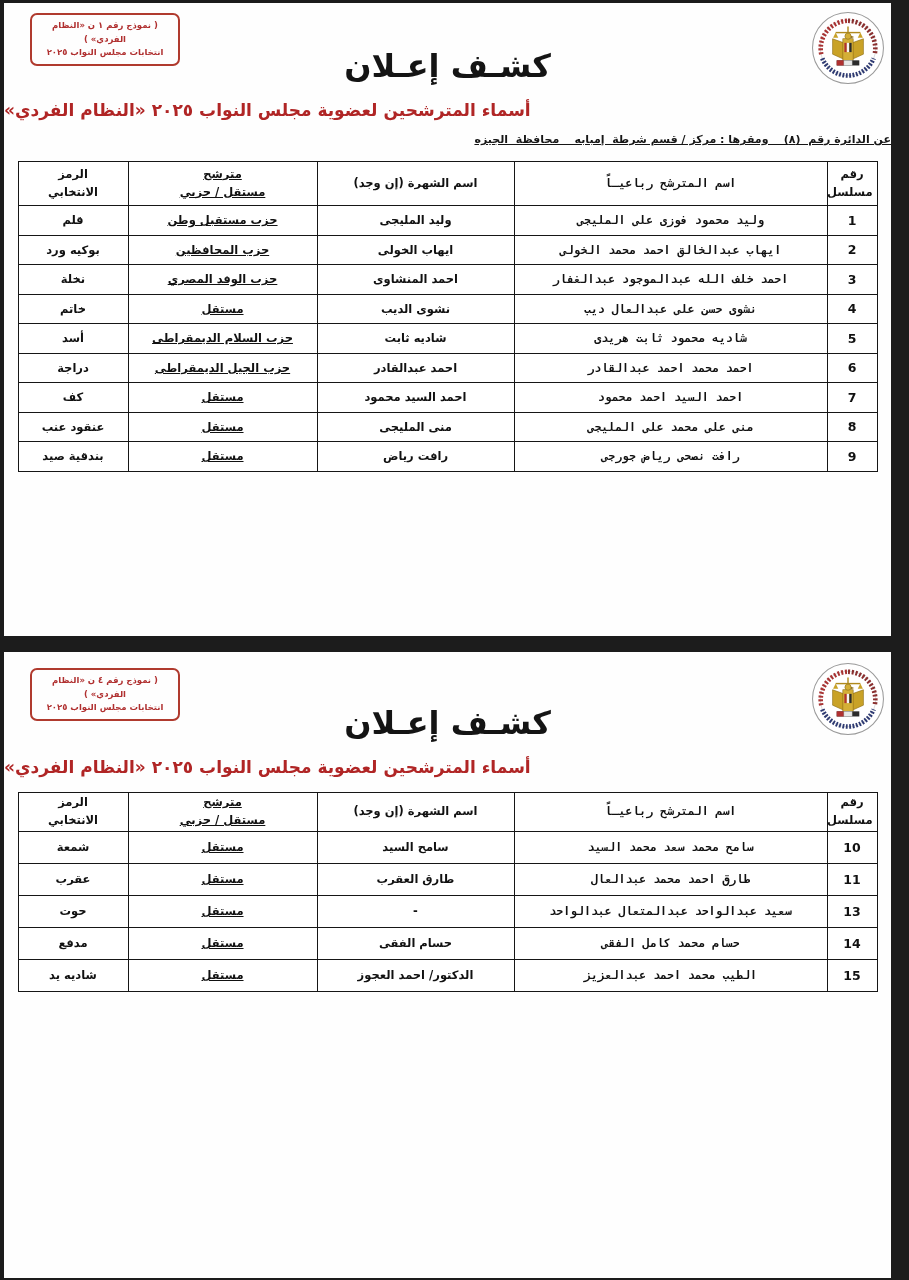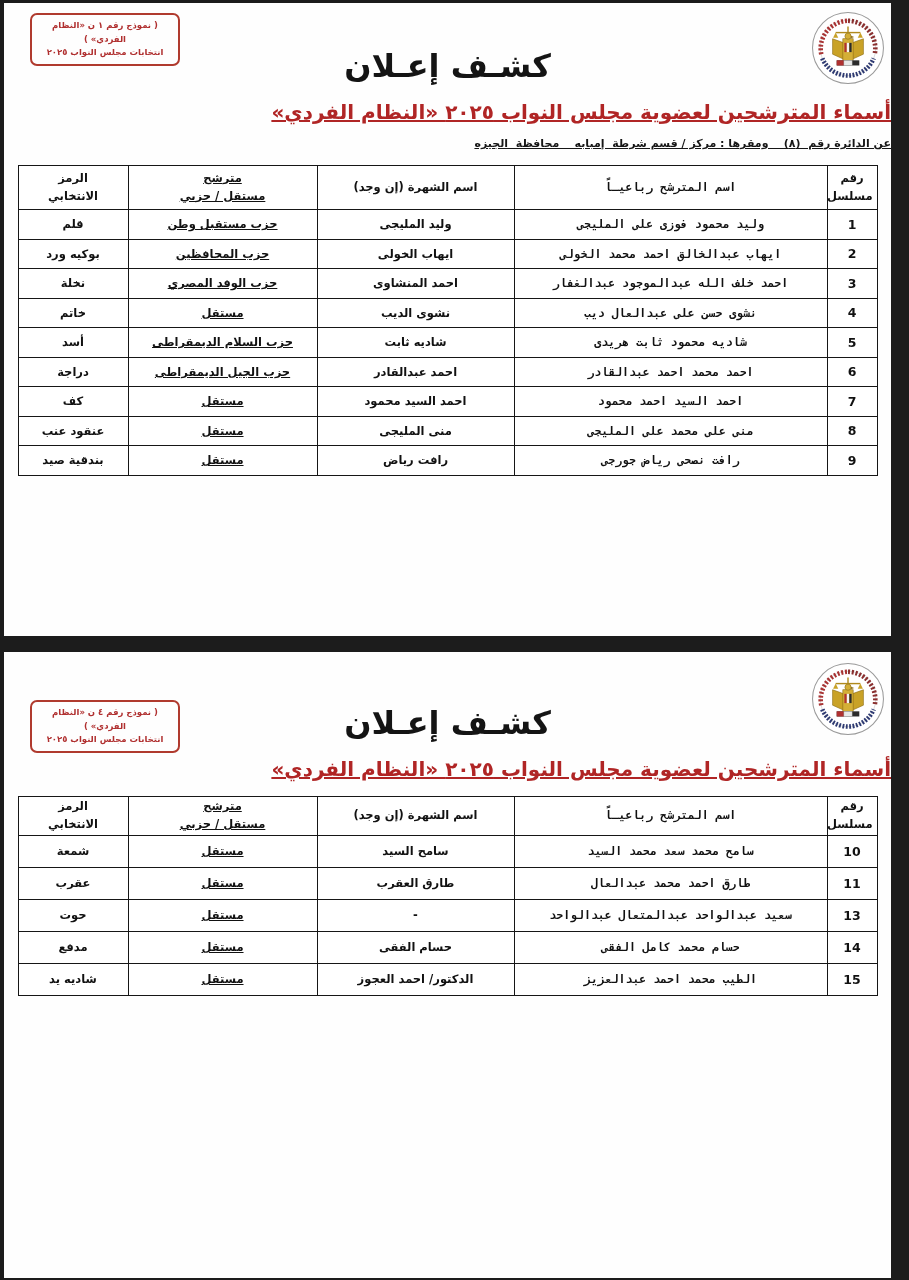--- a/index.html
+++ b/index.html
@@ -15,35 +15,35 @@
   .page-1 { top:3px;   height:633px; }
   .page-2 { top:652px; height:626px; }
 
   .form-box {
     position:absolute; top:10px; left:26px; width:150px;
     border:2px solid #b03a2e; border-radius:7px;
     padding:4px 5px; box-sizing:border-box;
     text-align:center; color:#b03030;
     font-size:8.5px; font-weight:bold; line-height:1.6;
   }
-  .page-2 .form-box { top:16px;margin-top:32px; }
+  .page-2 .form-box { top:16px; }
 
   .logo { position:absolute; top:8px; right:6px; width:74px; height:74px; }
   .page-2 .logo { top:10px; }
 
   .doc-title {
     margin:0; padding-top:44px; text-align:center;
     font-size:32px; font-weight:bold; color:#141414;
     letter-spacing:.5px;
   }
   .page-2 .doc-title { padding-top:52px; }
 
   .doc-subtitle {
-    margin:15px 0 0; text-align:right;
-    font-size:20px; font-weight:bold; color:#b02525;text-decoration:underline;
+    margin:15px 0 0; text-align:left;
+    font-size:17px; font-weight:bold; color:#b02525;
   }
 
   .district-line {
     margin:13px 0 0; text-align:right;
     font-size:11px; font-weight:bold; color:#161616;
     white-space:pre-wrap;
     text-decoration:underline;
   }
 
   table.roster {

